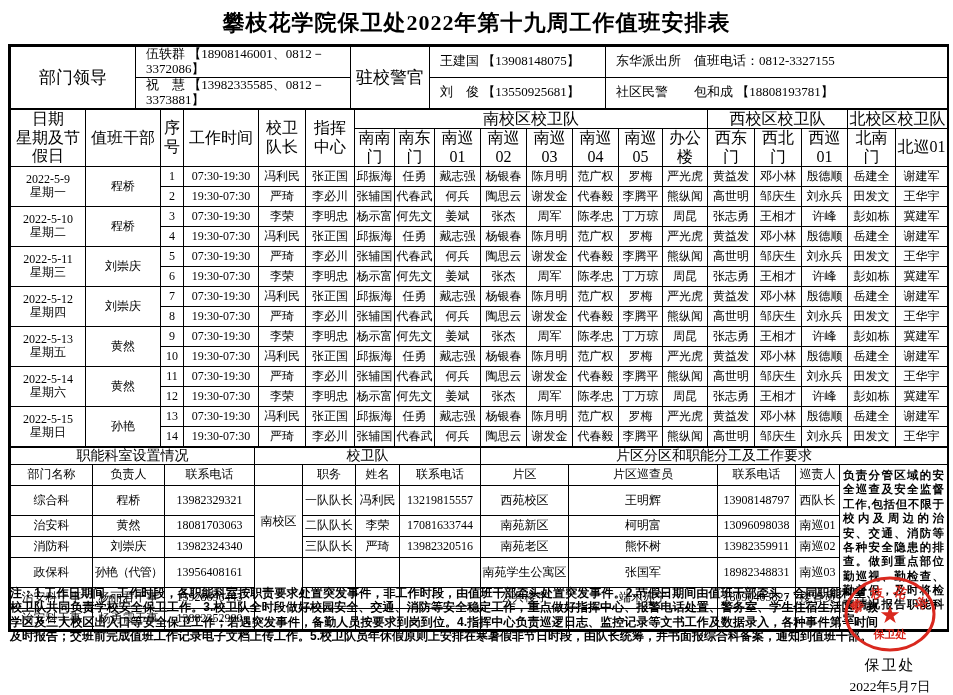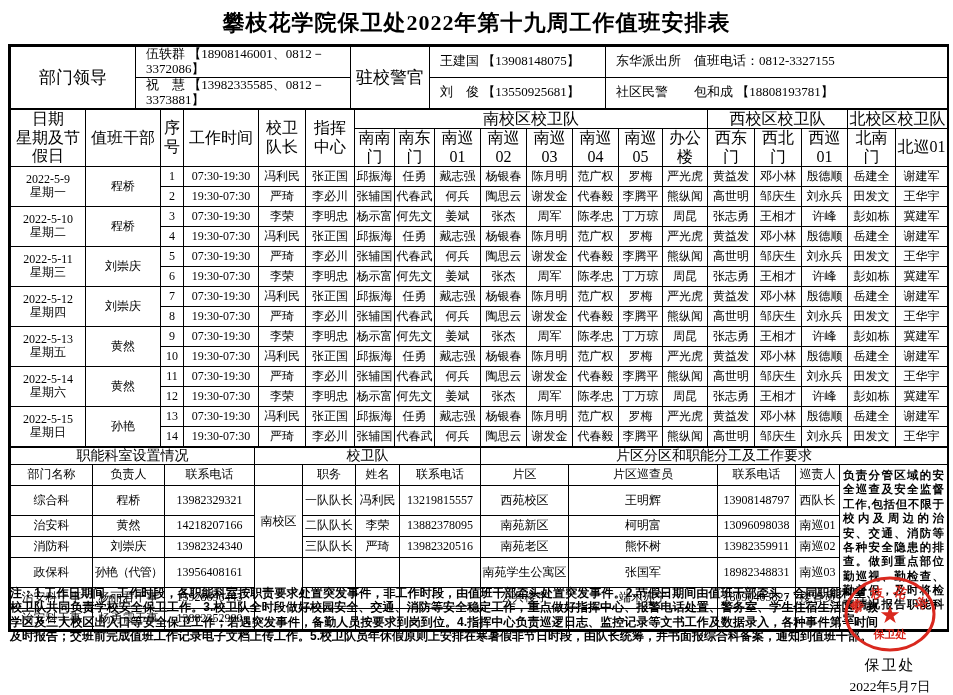--- a/index.html
+++ b/index.html
@@ -469,24 +469,24 @@
             <td>冯利民</td>
             <td>13219815557</td>
             <td>西苑校区</td>
             <td>王明辉</td>
             <td>13908148797</td>
             <td>西队长</td>
           </tr>
           <tr>
             <td>治安科</td>
             <td>黄然</td>
-            <td>14218207166</td>
+            <td>18081703063</td>
             <td>二队队长</td>
             <td>李荣</td>
-            <td>13882378095</td>
+            <td>17081633744</td>
             <td>南苑新区</td>
             <td>柯明富</td>
             <td>13096098038</td>
             <td>南巡01</td>
           </tr>
           <tr>
             <td>消防科</td>
             <td>刘崇庆</td>
             <td>13982324340</td>
             <td>三队队长</td>

